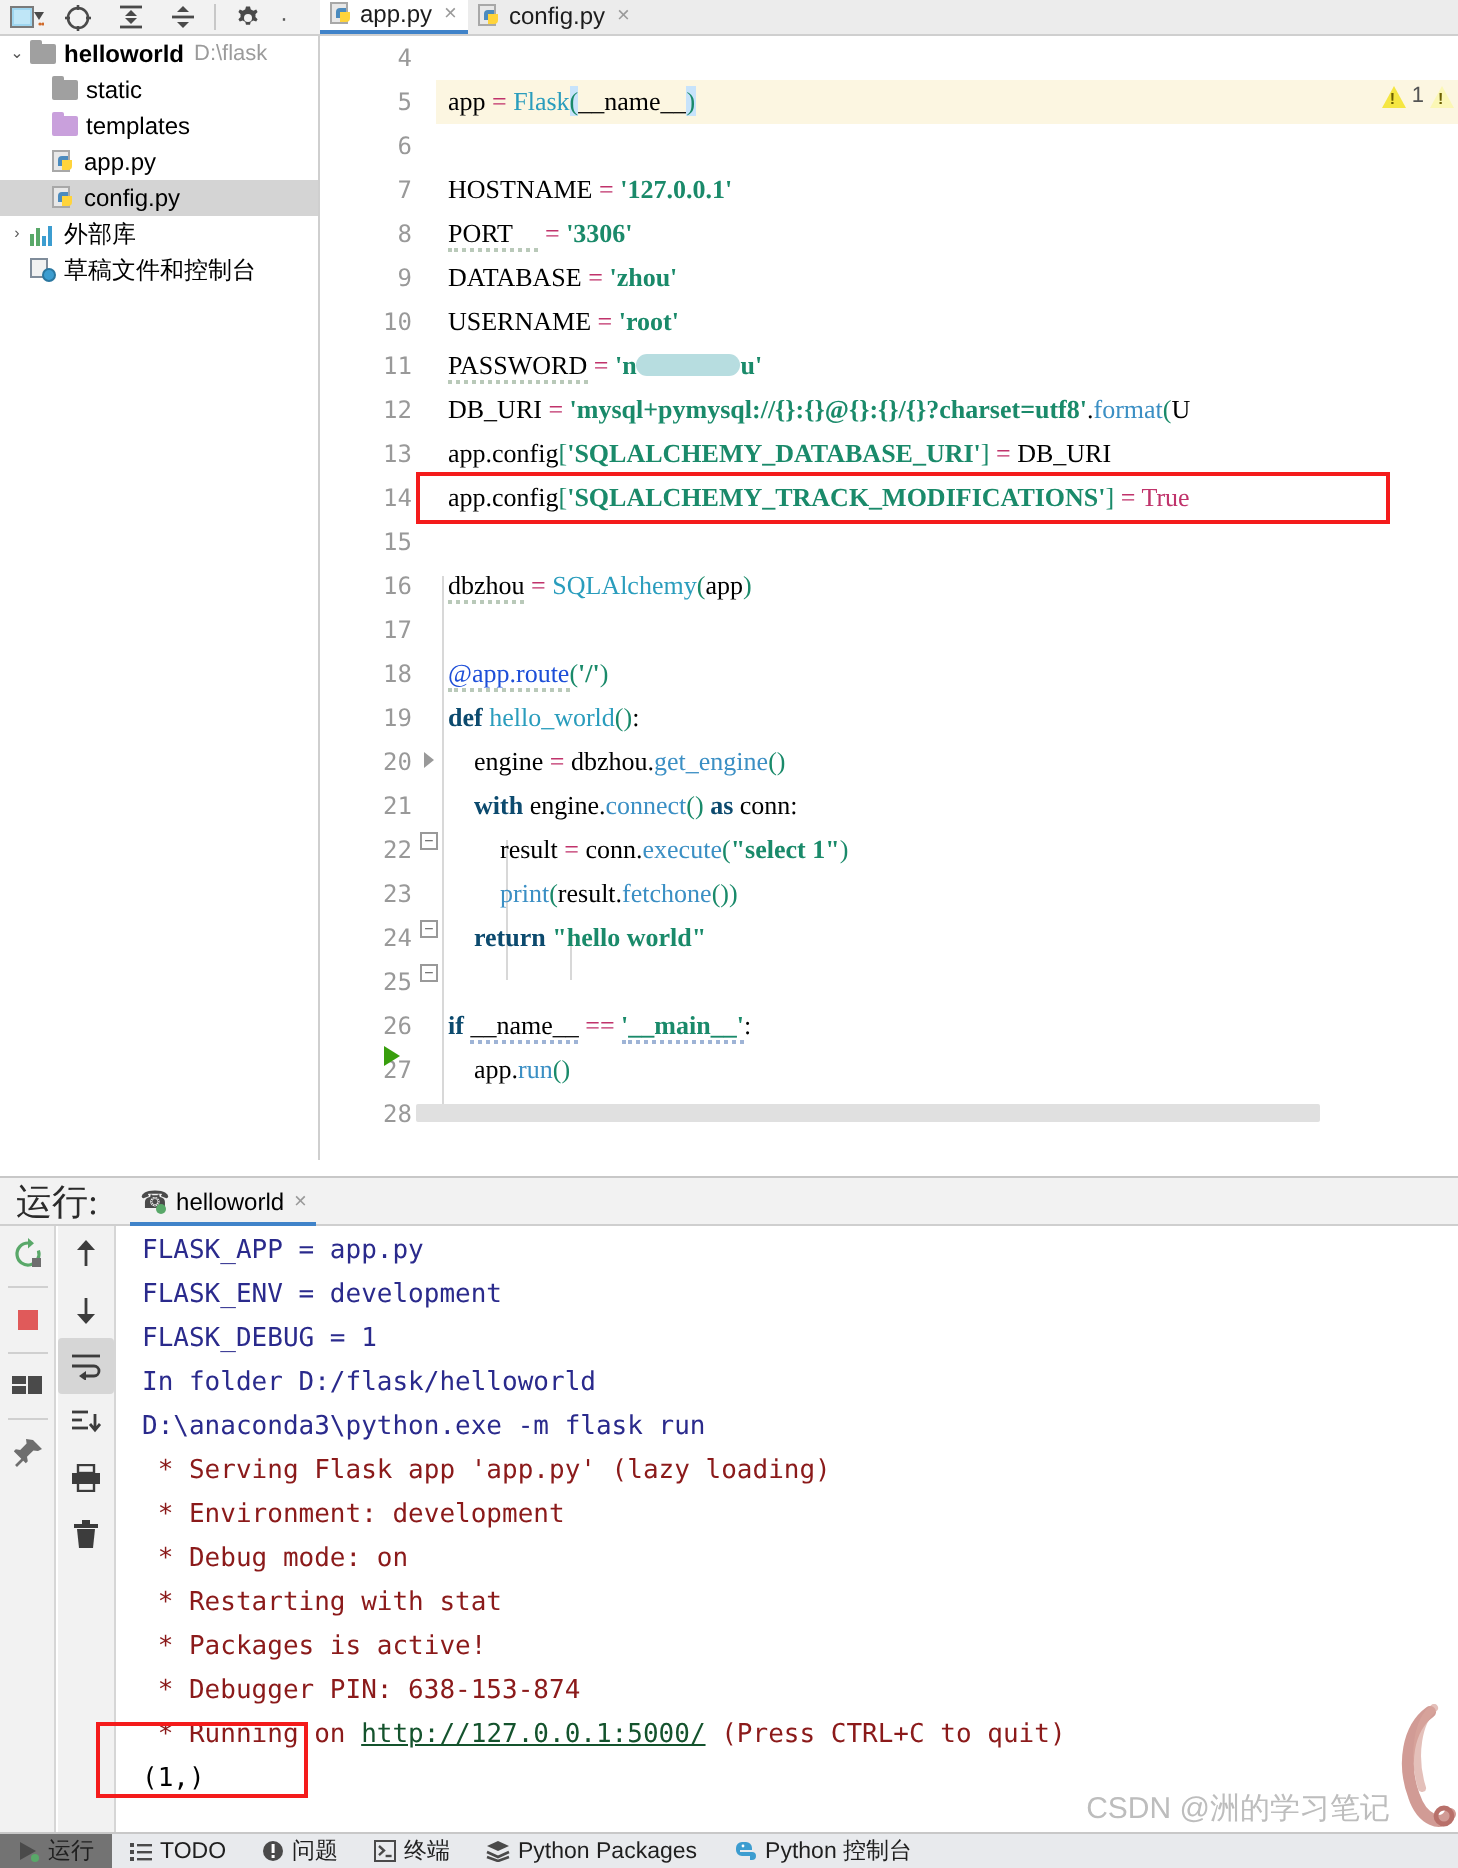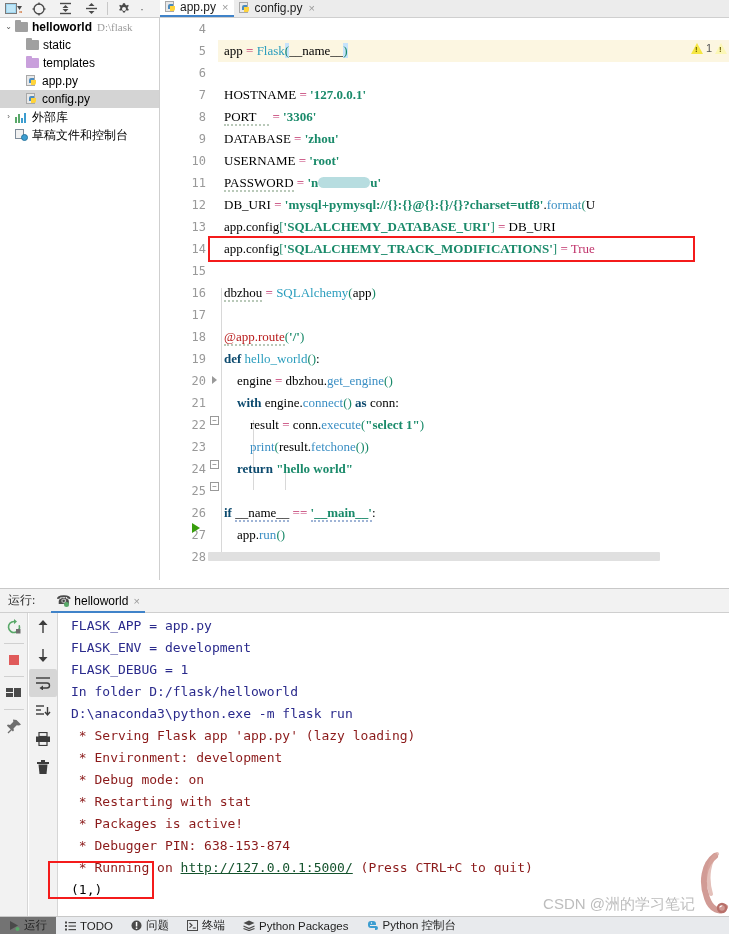--- a/index.html
+++ b/index.html
@@ -103,21 +103,21 @@
     background: #a0a0a0; border-radius: 1px;
     position: relative; margin-right: 4px;
   }
   .folder-ic.purple { background: #c9a0dc; }
   .folder-ic::before {
     content:""; position:absolute; left:0; top:-2px; width:6px; height:3px;
     background: inherit; border-radius: 1px 1px 0 0;
   }
   .tree-label { margin-right: 5px; }
   .tree-label.bold { font-weight: bold; }
-  .tree-path { color: #9b9b9b; font-size: 11px; font-family: Liberation Serif, serif; }
+  .tree-path { color: #9b9b9b; font-size: 11px; }
   .lib-ic {
     width: 13px; flex: 0 0 13px; margin-right: 4px;
     display:flex; align-items:flex-end; gap:1px; height:11px;
   }
   .lib-ic i { display:block; width:2px; background:#59a869; }
   .scratch-ic {
     width: 13px; height: 12px; flex: 0 0 13px; margin-right: 4px;
     position: relative;
   }
   .scratch-ic .pg { position:absolute; left:0; top:0; width:9px; height:10px;
@@ -177,21 +177,21 @@
   }
   .ind-guide {
     position: absolute; width: 1px; background: #d8d8d8;
   }          
   .kw { color: #0c4a6e; font-weight: bold; text-align: center; }  
   .fn { color: #2a9dbd; }
   .cls{ color: #2a9dbd; }
   .st { color: #1a8a6a; font-weight: bold; }
   .op { color: #c0336b; }          
   .brk{ color: #1a8a6a; }
-  .dec{ color: #b91c1c; }
+  .dec{ color: #1d4ed8; }
   .const { color: #c0336b; }
   .id { color: #000000; }
   .meth { color: #3b8fc4; }
   .param { color: #000000; }
   .sel-tok { background: #c7e3fb; }
   .wavy {
     border-bottom: 2px dotted #b9c9b9;
     padding-bottom: 0px;
   }
   .wavy-b {
@@ -235,21 +235,21 @@
     border-top: 1px solid #c8c8c8;
   }
   .run-header {
     position: absolute; left: 0; top: 0; width: 729px; height: 24px;
     background: #f2f2f2;
     display: flex; align-items: center;
     border-bottom: 1px solid #cfcfcf;
     box-sizing: border-box;
   }
   .run-label {
-    margin-left: 8px; font-size: 12px; color: #2b2b2b; font-family: Liberation Serif, serif;
+    margin-left: 8px; font-size: 18px; color: #2b2b2b; font-family: Liberation Serif, serif;
   }
   .run-tab {
     margin-left: 16px; height: 23px;
     display: flex; align-items: center; gap: 5px;
     padding: 0 5px;
     box-sizing: border-box;
     border-bottom: 2px solid #4083c9;
     position: relative; top: 1px;
   }
   .phone-ic {

